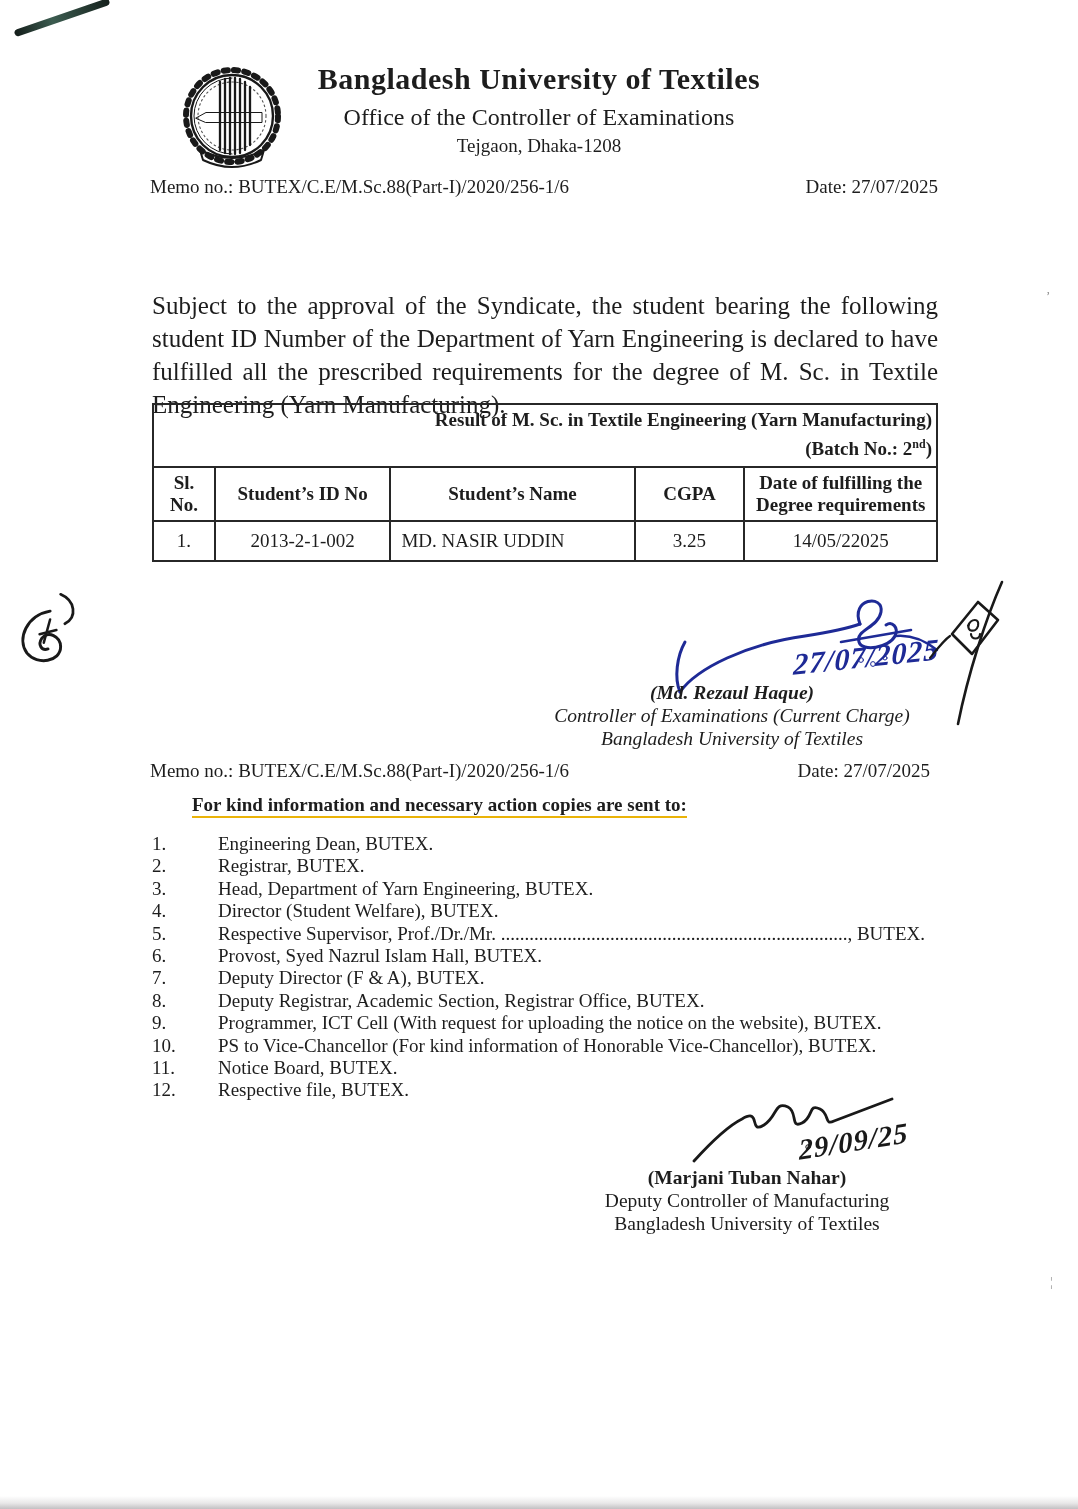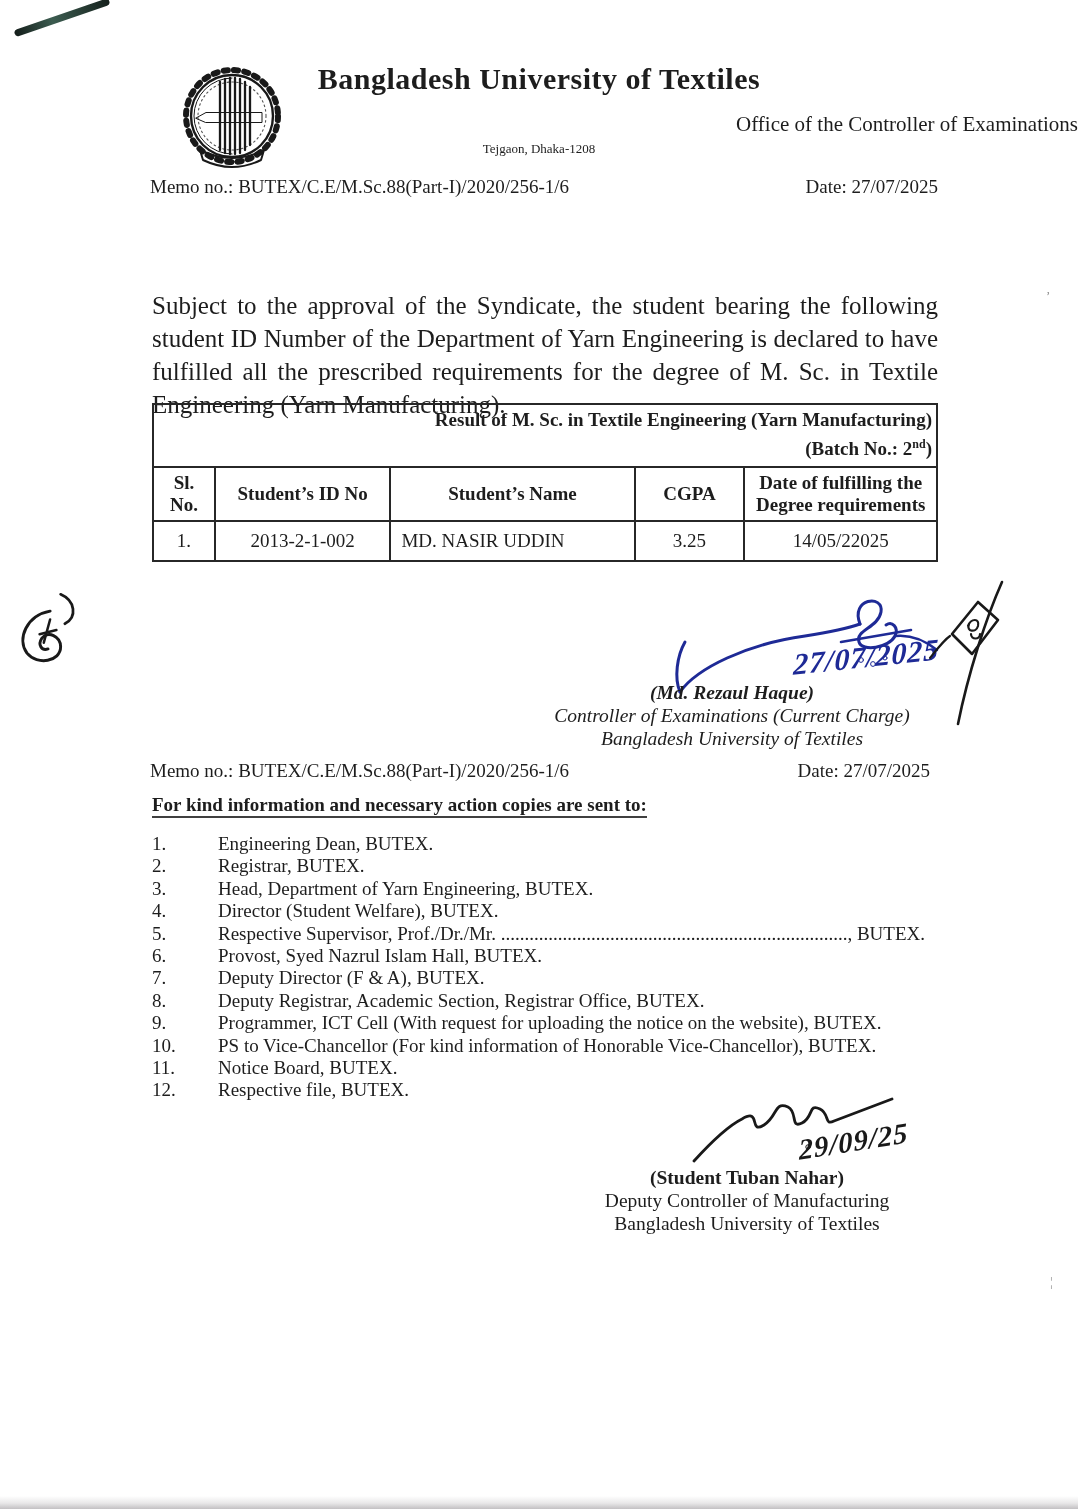--- a/index.html
+++ b/index.html
@@ -21,22 +21,22 @@
     position: absolute; top: 14px; left: 12px;
     width: 100px; height: 7px; border-radius: 4px;
     background: linear-gradient(90deg, #141d1a, #3c5c50 40%, #16211d);
     transform: rotate(-19deg);
   }
 
   
   .logo { position: absolute; top: 66px; left: 172px; width: 122px; height: 114px; }
   .header-text { position: absolute; top: 62px; left: 0; width: 100%; text-align: center; }
   .univ-name  { font-size: 30px; font-weight: bold; letter-spacing: .5px; margin: 0; }
-  .office     { font-size: 21px; margin: 16px 0 0 0; text-align: right; }
-  .address    { font-size: 13px; margin: 4px 0 13px 0; }
+  .office     { font-size: 24px; margin: 8px 0 0 0; }
+  .address    { font-size: 19px; margin: 4px 0 13px 0; }
 
   .memo-row {
     position: absolute; left: 150px; right: 140px;
     display: flex; justify-content: space-between;
     font-size: 19px;
   }
   .memo-row-1 { top: 176px; }
   .memo-row-2 { top: 760px; right: 148px; }
 
   .notice-title {
@@ -81,21 +81,21 @@
 
   .sig-block { position: absolute; text-align: center; font-size: 19.5px; line-height: 23px; }
   .sig-block-1 { top: 681px; left: 520px; width: 424px; font-style: italic; }
   .sig-block-2 { top: 1166px; left: 557px; width: 380px; }
   .sig-name { font-weight: bold; }
 
   .dist-heading {
     position: absolute; top: 794px; left: 152px;
     font-size: 19px; font-weight: bold;
   }
-  .dist-heading span { border-bottom: 2px solid #404040; padding-bottom: 1px; }
+  .dist-heading span { border-bottom: 2px solid #eab308; padding-bottom: 1px; margin-left: 40px; }
 
   .dist-list { position: absolute; top: 833px; left: 152px; width: 800px; font-size: 19px; }
   .dist-item { display: flex; line-height: 22.4px; }
   .dist-no   { width: 66px; flex: 0 0 66px; }
   .dist-text { flex: 1; overflow: hidden; white-space: nowrap; }
 
   
   .bottom-edge {
     position: absolute; bottom: 0; left: 0; width: 100%; height: 13px;
     background: linear-gradient(to bottom, rgba(130,125,128,0) 0%, rgba(130,125,128,.18) 55%, rgba(110,105,110,.42) 100%);
@@ -269,21 +269,21 @@
       </div>
   </div>
 
   <svg class="sig-art ink-black" style="top:1095px; left:688px; width:215px; height:75px;" viewBox="0 0 215 75">
     <path d="M6,66 C26,44 42,30 54,24 C74,12 60,40 76,30 C90,21 86,6 100,12 C110,17 102,34 114,28 C126,22 120,8 132,14 C142,19 136,31 146,26 L204,4" stroke-width="2.8"></path>
     <circle cx="120" cy="52" r="2.2" fill="currentColor"></circle>
   </svg>
   <div class="hw-date hw-date-2 ink-black">29/09/25</div>
 
   <div class="sig-block sig-block-2">
-    <div class="sig-name">(Student Tuban Nahar)</div>
+    <div class="sig-name">(Marjani Tuban Nahar)</div>
     <div>Deputy Controller of Manufacturing</div>
     <div>Bangladesh University of Textiles</div>
   </div>
 
   <span class="artifact artifact-1">’</span>
   <span class="artifact artifact-2">¦</span>
   <div class="bottom-edge"></div>
 
 </div>
 

